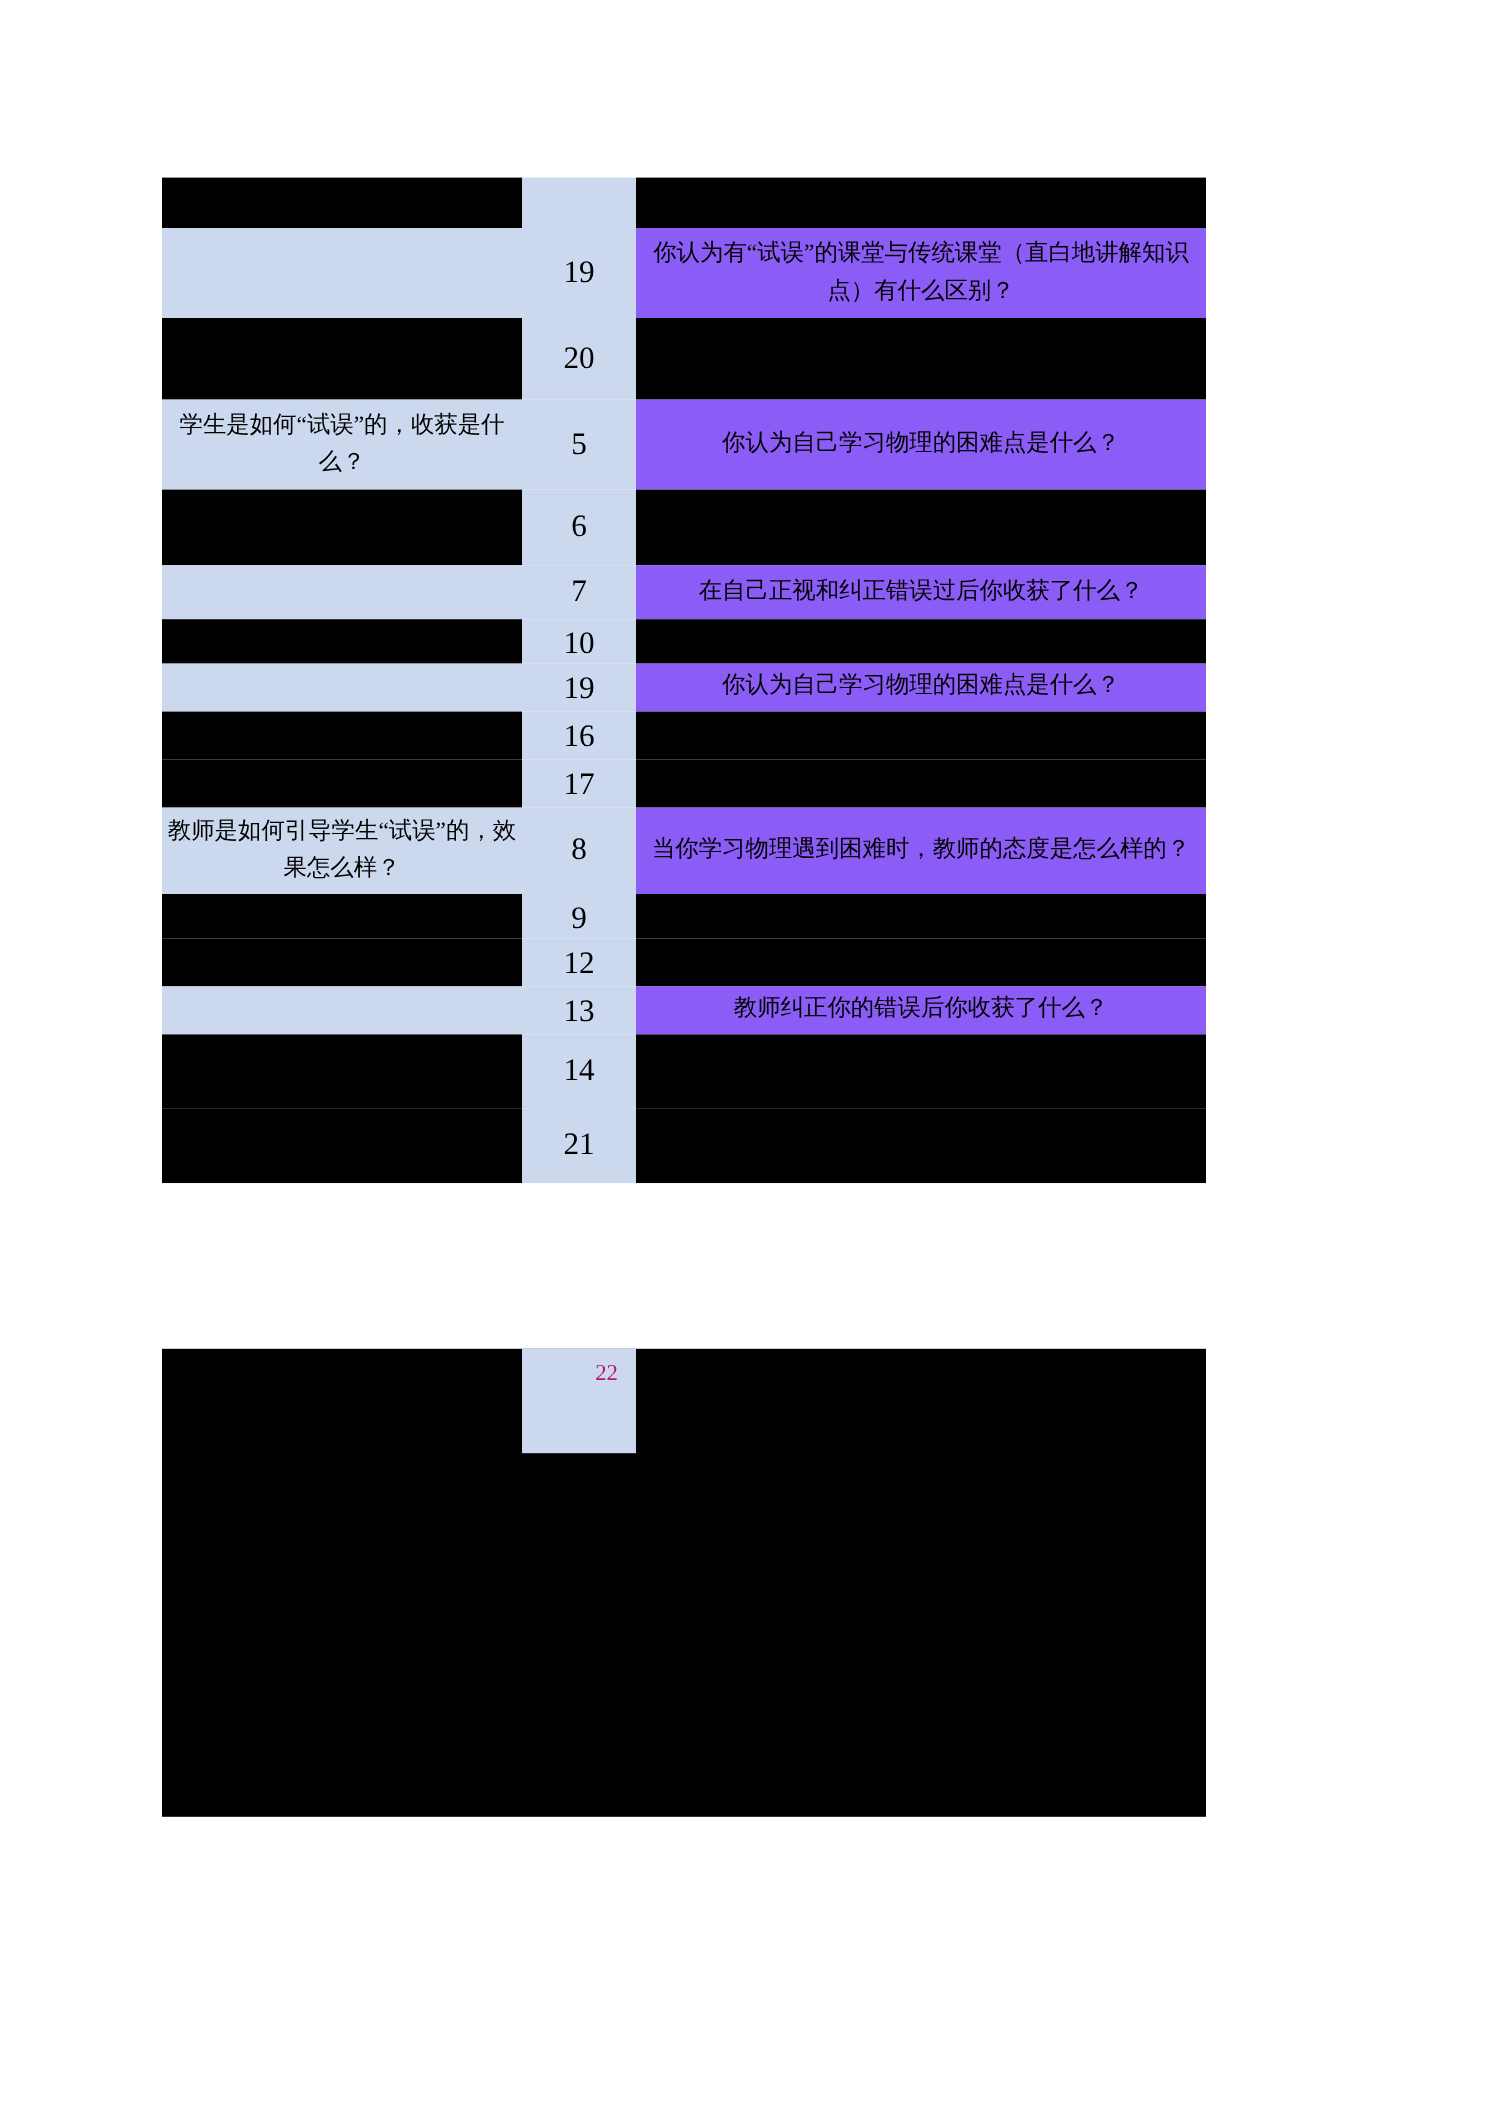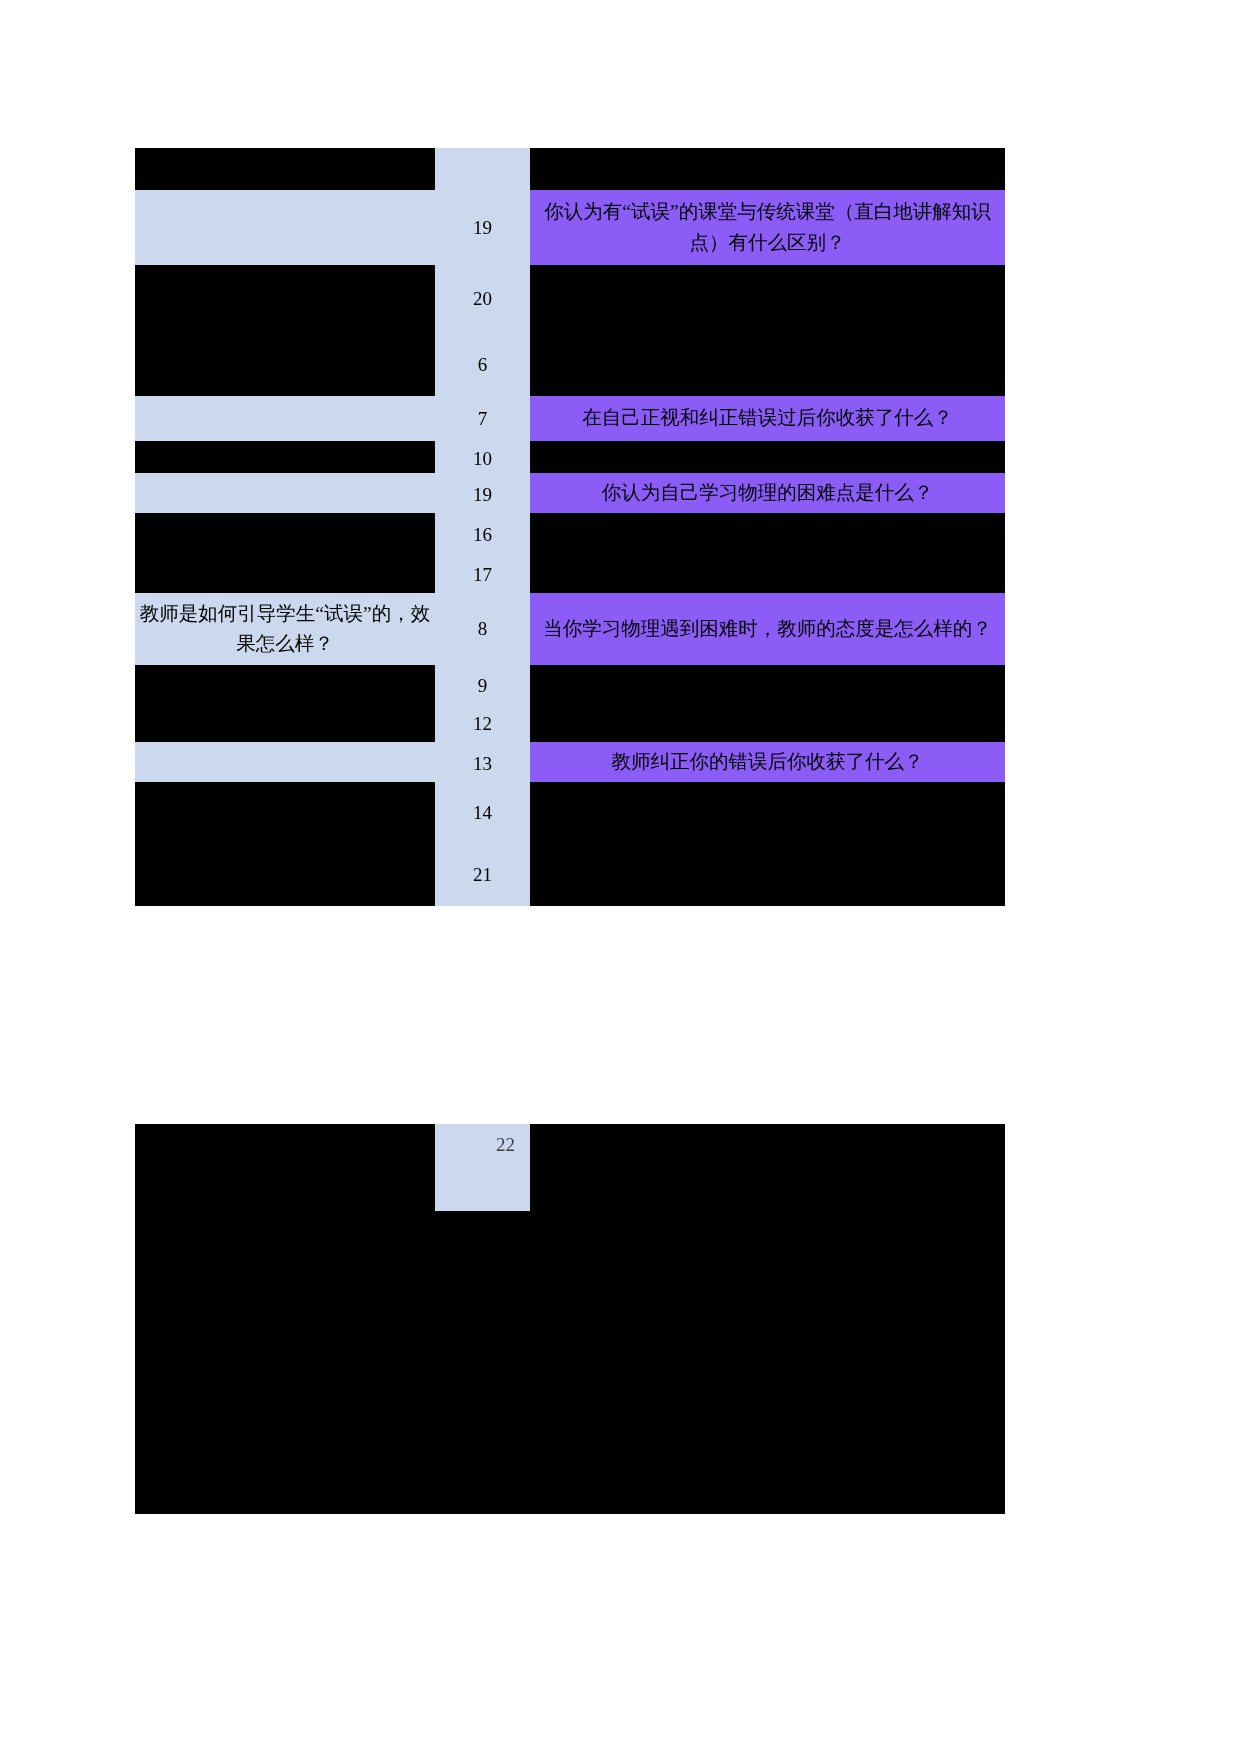--- a/index.html
+++ b/index.html
@@ -43,21 +43,21 @@
 
   
   .col-theme   { width: 300px; }
   .col-num     { width: 95px;  }
   .col-question{ width: 475px; }
 
   
   .numcell {
     background: #ccd8ee;
     text-align: center;
-    font-size: 19px;
+    font-size: 26px;
     line-height: 1.25;
     vertical-align: top;
     padding-top: 7px;
   }
   .numcell.topless { padding-top: 4px; }
 
   .themecell {
     background: #ccd8ee;
     text-align: center;
     font-size: 19.5px;
@@ -101,21 +101,21 @@
     top: 1124px;
     width: 95px;
     height: 87px;
     background: #ccd8ee;
   }
   .tail-num-label {
     display: block;
     text-align: center;
     font-size: 19px;
     padding-top: 10px;
-    color: #404040;
+    color: #be185d;
     margin-left: 46px;
   }
 </style>
 </head>
 <body>
 
 <div class="page">
 
   <table class="doc-table">
     <colgroup>
@@ -136,20 +136,25 @@
         <td class="numcell">19</td>
         <td class="qcell">你认为有“试误”的课堂与传统课堂（直白地讲解知识点）有什么区别？</td>
       </tr>
 
       <tr style="height:68px">
         <td class="blackcell"></td>
         <td class="numcell">20</td>
         <td class="blackcell"></td>
       </tr>
 
+      <tr style="height:75px">
+        <td class="themecell">学生是如何“试误”的，收获是什么？</td>
+        <td class="numcell">5</td>
+        <td class="qcell">你认为自己学习物理的困难点是什么？</td>
+      </tr>
 
       <tr style="height:63px">
         <td class="blackcell"></td>
         <td class="numcell">6</td>
         <td class="blackcell"></td>
       </tr>
 
       <tr style="height:45px">
         <td class="themecell"></td>
         <td class="numcell">7</td>

